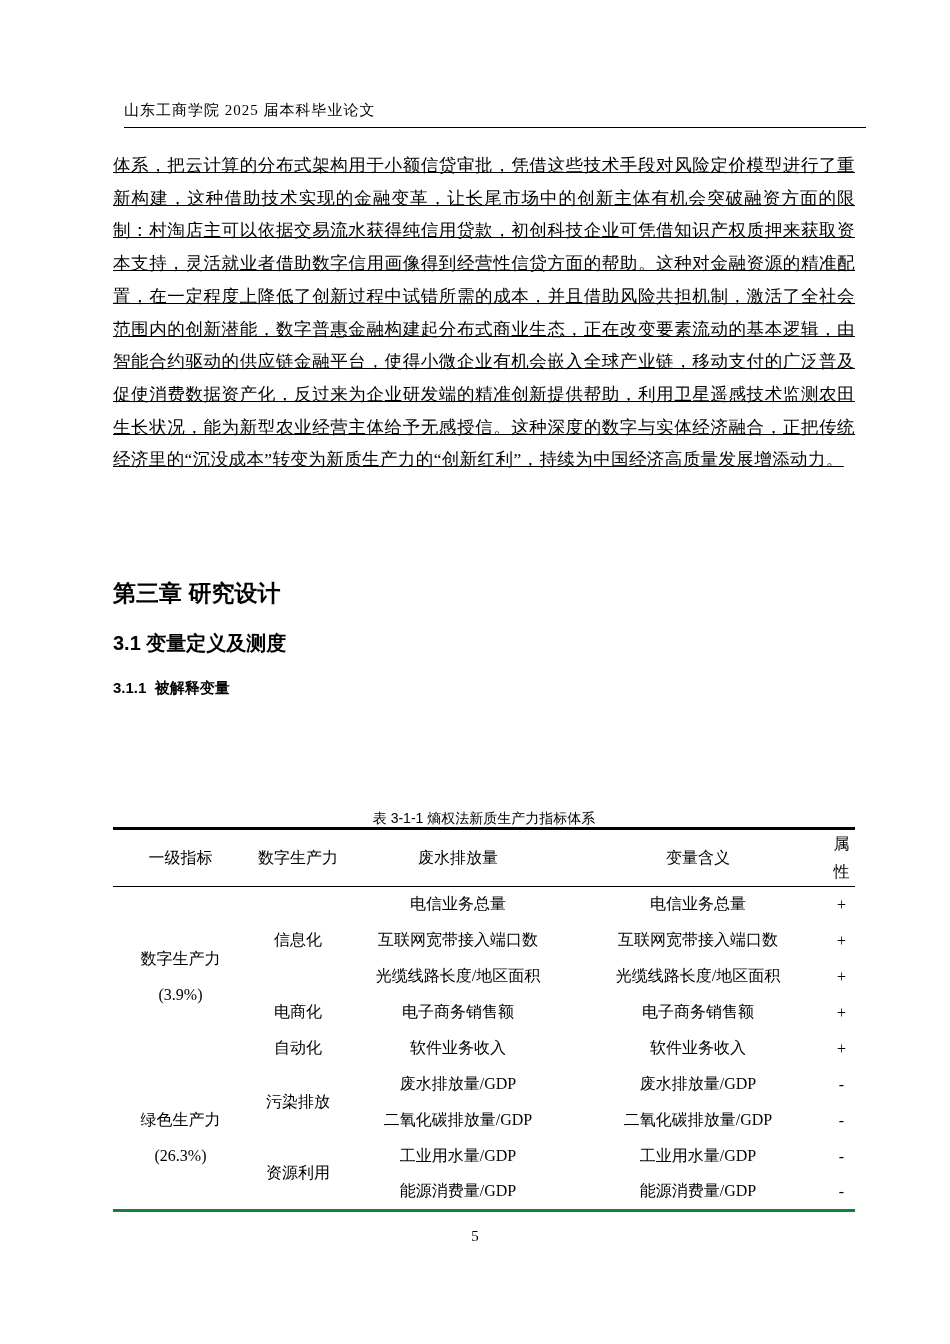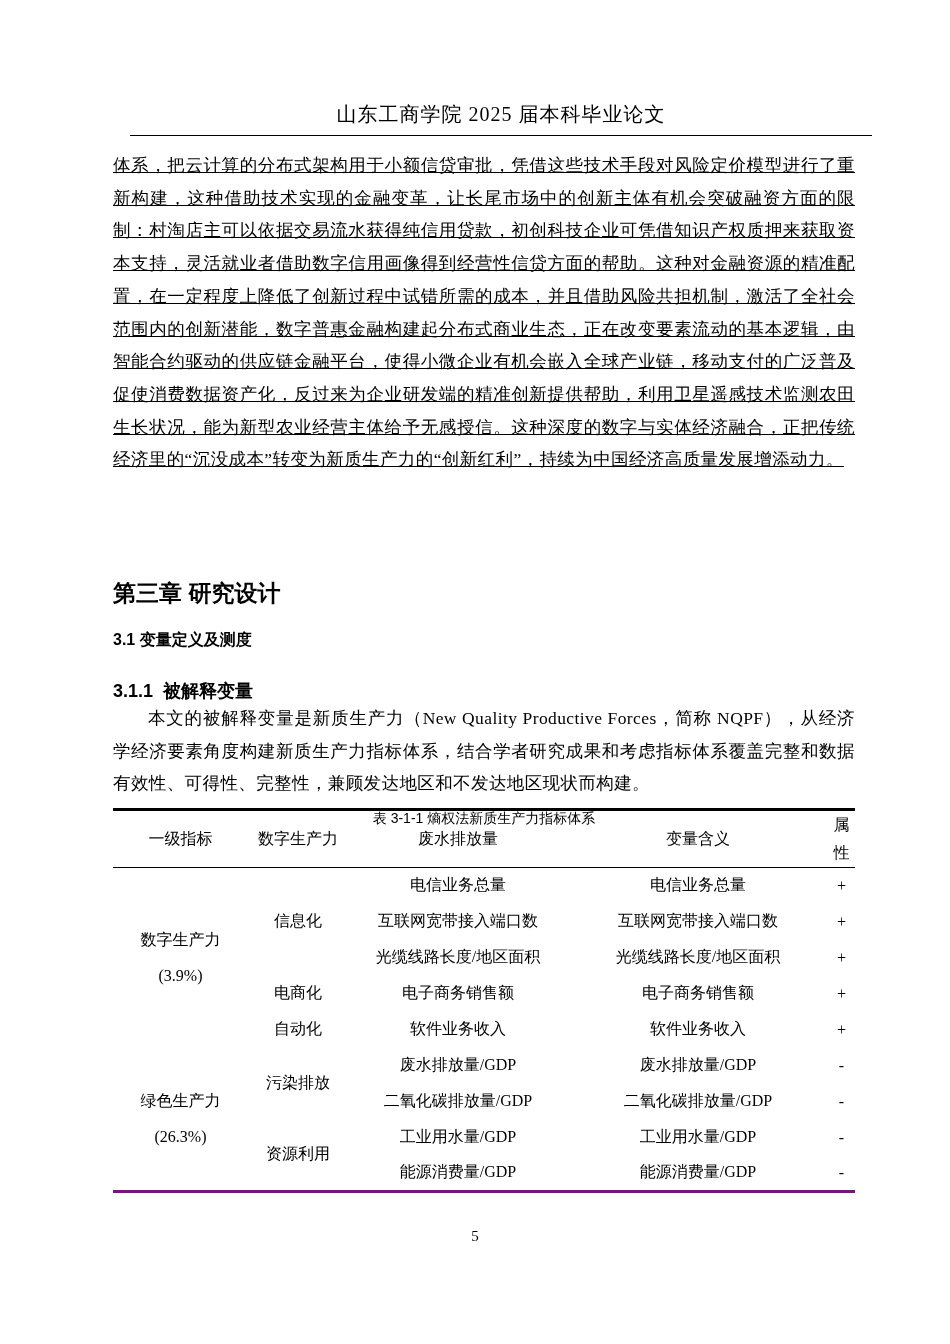--- a/index.html
+++ b/index.html
@@ -7,22 +7,22 @@
   .page {
     position:relative;
     width:950px; height:1344px;
     margin:0 auto;
     background:#ffffff;
     color:#000;
     font-family:"Liberation Serif", serif;
     overflow:hidden;
   }
   .doc-header {
-    position:absolute; left:130px; top:101px; width:742px;
-    text-align:center; font-size:20px;
+    position:absolute; left:124px; top:101px; width:742px;
+    text-align:left; font-size:15px;
     padding-bottom:7px;
     border-bottom:1px solid #000;
     letter-spacing:1px;
   }
   .para {
     position:absolute; left:113px; width:742px;
     font-size:17.5px; line-height:32.7px;
     text-align:justify;
     letter-spacing:0.4px;
   }
@@ -31,41 +31,41 @@
   .p3 { top:702px; text-indent:2em; }
   .chapter-heading {
     position:absolute; left:113px; top:578px; width:742px;
     font-family:"Liberation Sans", sans-serif;
     font-weight:bold; font-size:23px;
     white-space:pre-wrap;
   }
   .section-heading {
     position:absolute; left:113px; top:630px; width:742px;
     font-family:"Liberation Sans", sans-serif;
-    font-weight:bold; font-size:16px;
+    font-weight:bold; font-size:20px;
     white-space:pre-wrap;
   }
   .subsection-heading {
     position:absolute; left:113px; top:679px; width:742px;
     font-family:"Liberation Sans", sans-serif;
-    font-weight:bold; font-size:18px;
+    font-weight:bold; font-size:15px;
     white-space:pre-wrap;
   }
   .table-caption {
     position:absolute; left:113px; top:810px; width:742px;
     text-align:center;
     font-family:"Liberation Sans", sans-serif;
     font-weight:normal; font-size:14px;
     white-space:pre-wrap;
   }
   table.indicator-table {
-    position:absolute; left:113px; top:808px; width:742px;
+    position:absolute; left:113px; top:827px; width:742px;
     border-collapse:collapse;
     border-top:3px solid #000;
-    border-bottom:3px solid #701a75;
+    border-bottom:3px solid #15803d;
     font-size:16px;
   }
   .indicator-table th, .indicator-table td {
     text-align:center; vertical-align:middle;
     font-weight:normal; padding:0;
   }
   .indicator-table thead th {
     height:56px; line-height:28px;
     border-bottom:1px solid #000;
   }
@@ -88,21 +88,20 @@
 
   <div class="para p1">体系，把云计算的分布式架构用于小额信贷审批，凭借这些技术手段对风险定价模型进行了重新构建，这种借助技术实现的金融变革，让长尾市场中的创新主体有机会突破融资方面的限制：村淘店主可以依据交易流水获得纯信用贷款，初创科技企业可凭借知识产权质押来获取资本支持，灵活就业者借助数字信用画像得到经营性信贷方面的帮助。这种对金融资源的精准配置，在一定程度上降低了创新过程中试错所需的成本，并且借助风险共担机制，激活了全社会范围内的创新潜能，数字普惠金融构建起分布式商业生态，正在改变要素流动的基本逻辑，由智能合约驱动的供应链金融平台，使得小微企业有机会嵌入全球产业链，移动支付的广泛普及促使消费数据资产化，反过来为企业研发端的精准创新提供帮助，利用卫星遥感技术监测农田生长状况，能为新型农业经营主体给予无感授信。这种深度的数字与实体经济融合，正把传统经济里的“沉没成本”转变为新质生产力的“创新红利”，持续为中国经济高质量发展增添动力。</div>
 
 
   <div class="chapter-heading">第三章 研究设计</div>
 
   <div class="section-heading">3.1 变量定义及测度</div>
 
   <div class="subsection-heading">3.1.1  被解释变量</div>
 
-  <div class="para p3">本文的被解释变量是新质生产力（New Quality Productive Forces，简称 NQPF），从经济学经济要素角度构建新质生产力指标体系，结合学者研究成果和考虑指标体系覆盖完整和数据有效性、可得性、完整性，兼顾发达地区和不发达地区现状而构建。</div>
 
   <div class="table-caption">表 3-1-1 熵权法新质生产力指标体系</div>
 
   <table class="indicator-table">
     <colgroup>
       <col style="width:135px">
       <col style="width:100px">
       <col style="width:220px">
       <col style="width:260px">
       <col style="width:27px">

